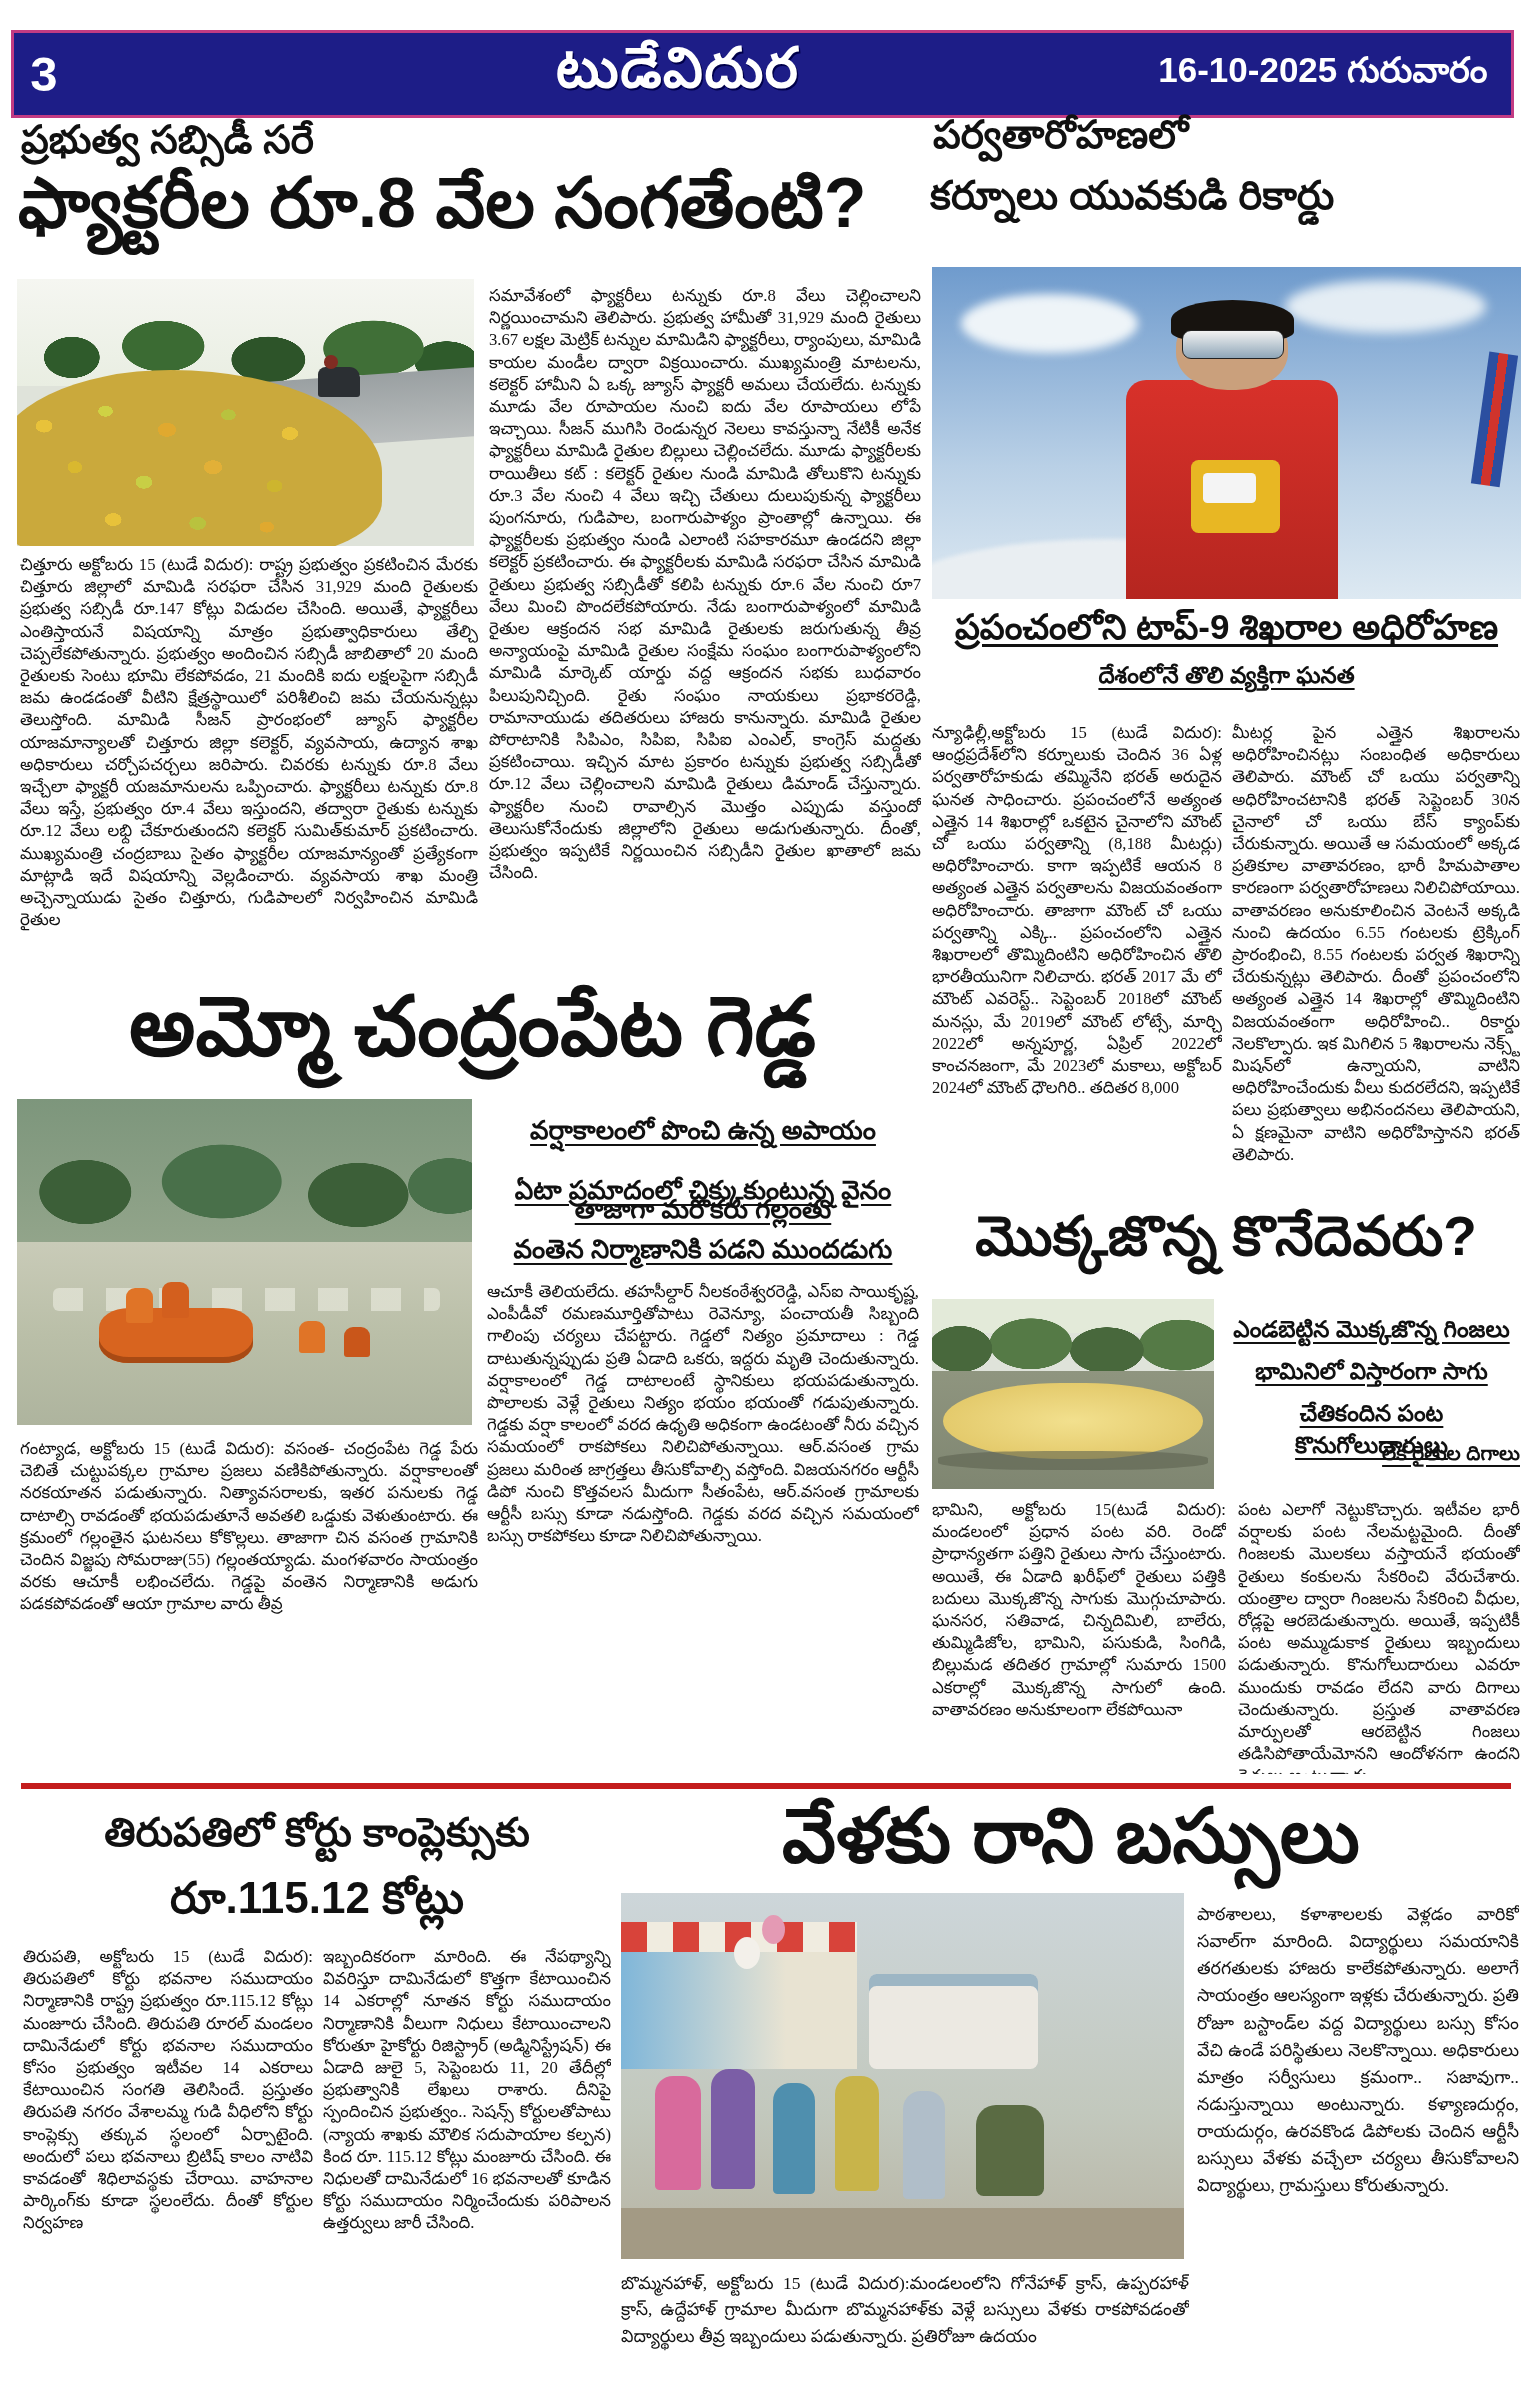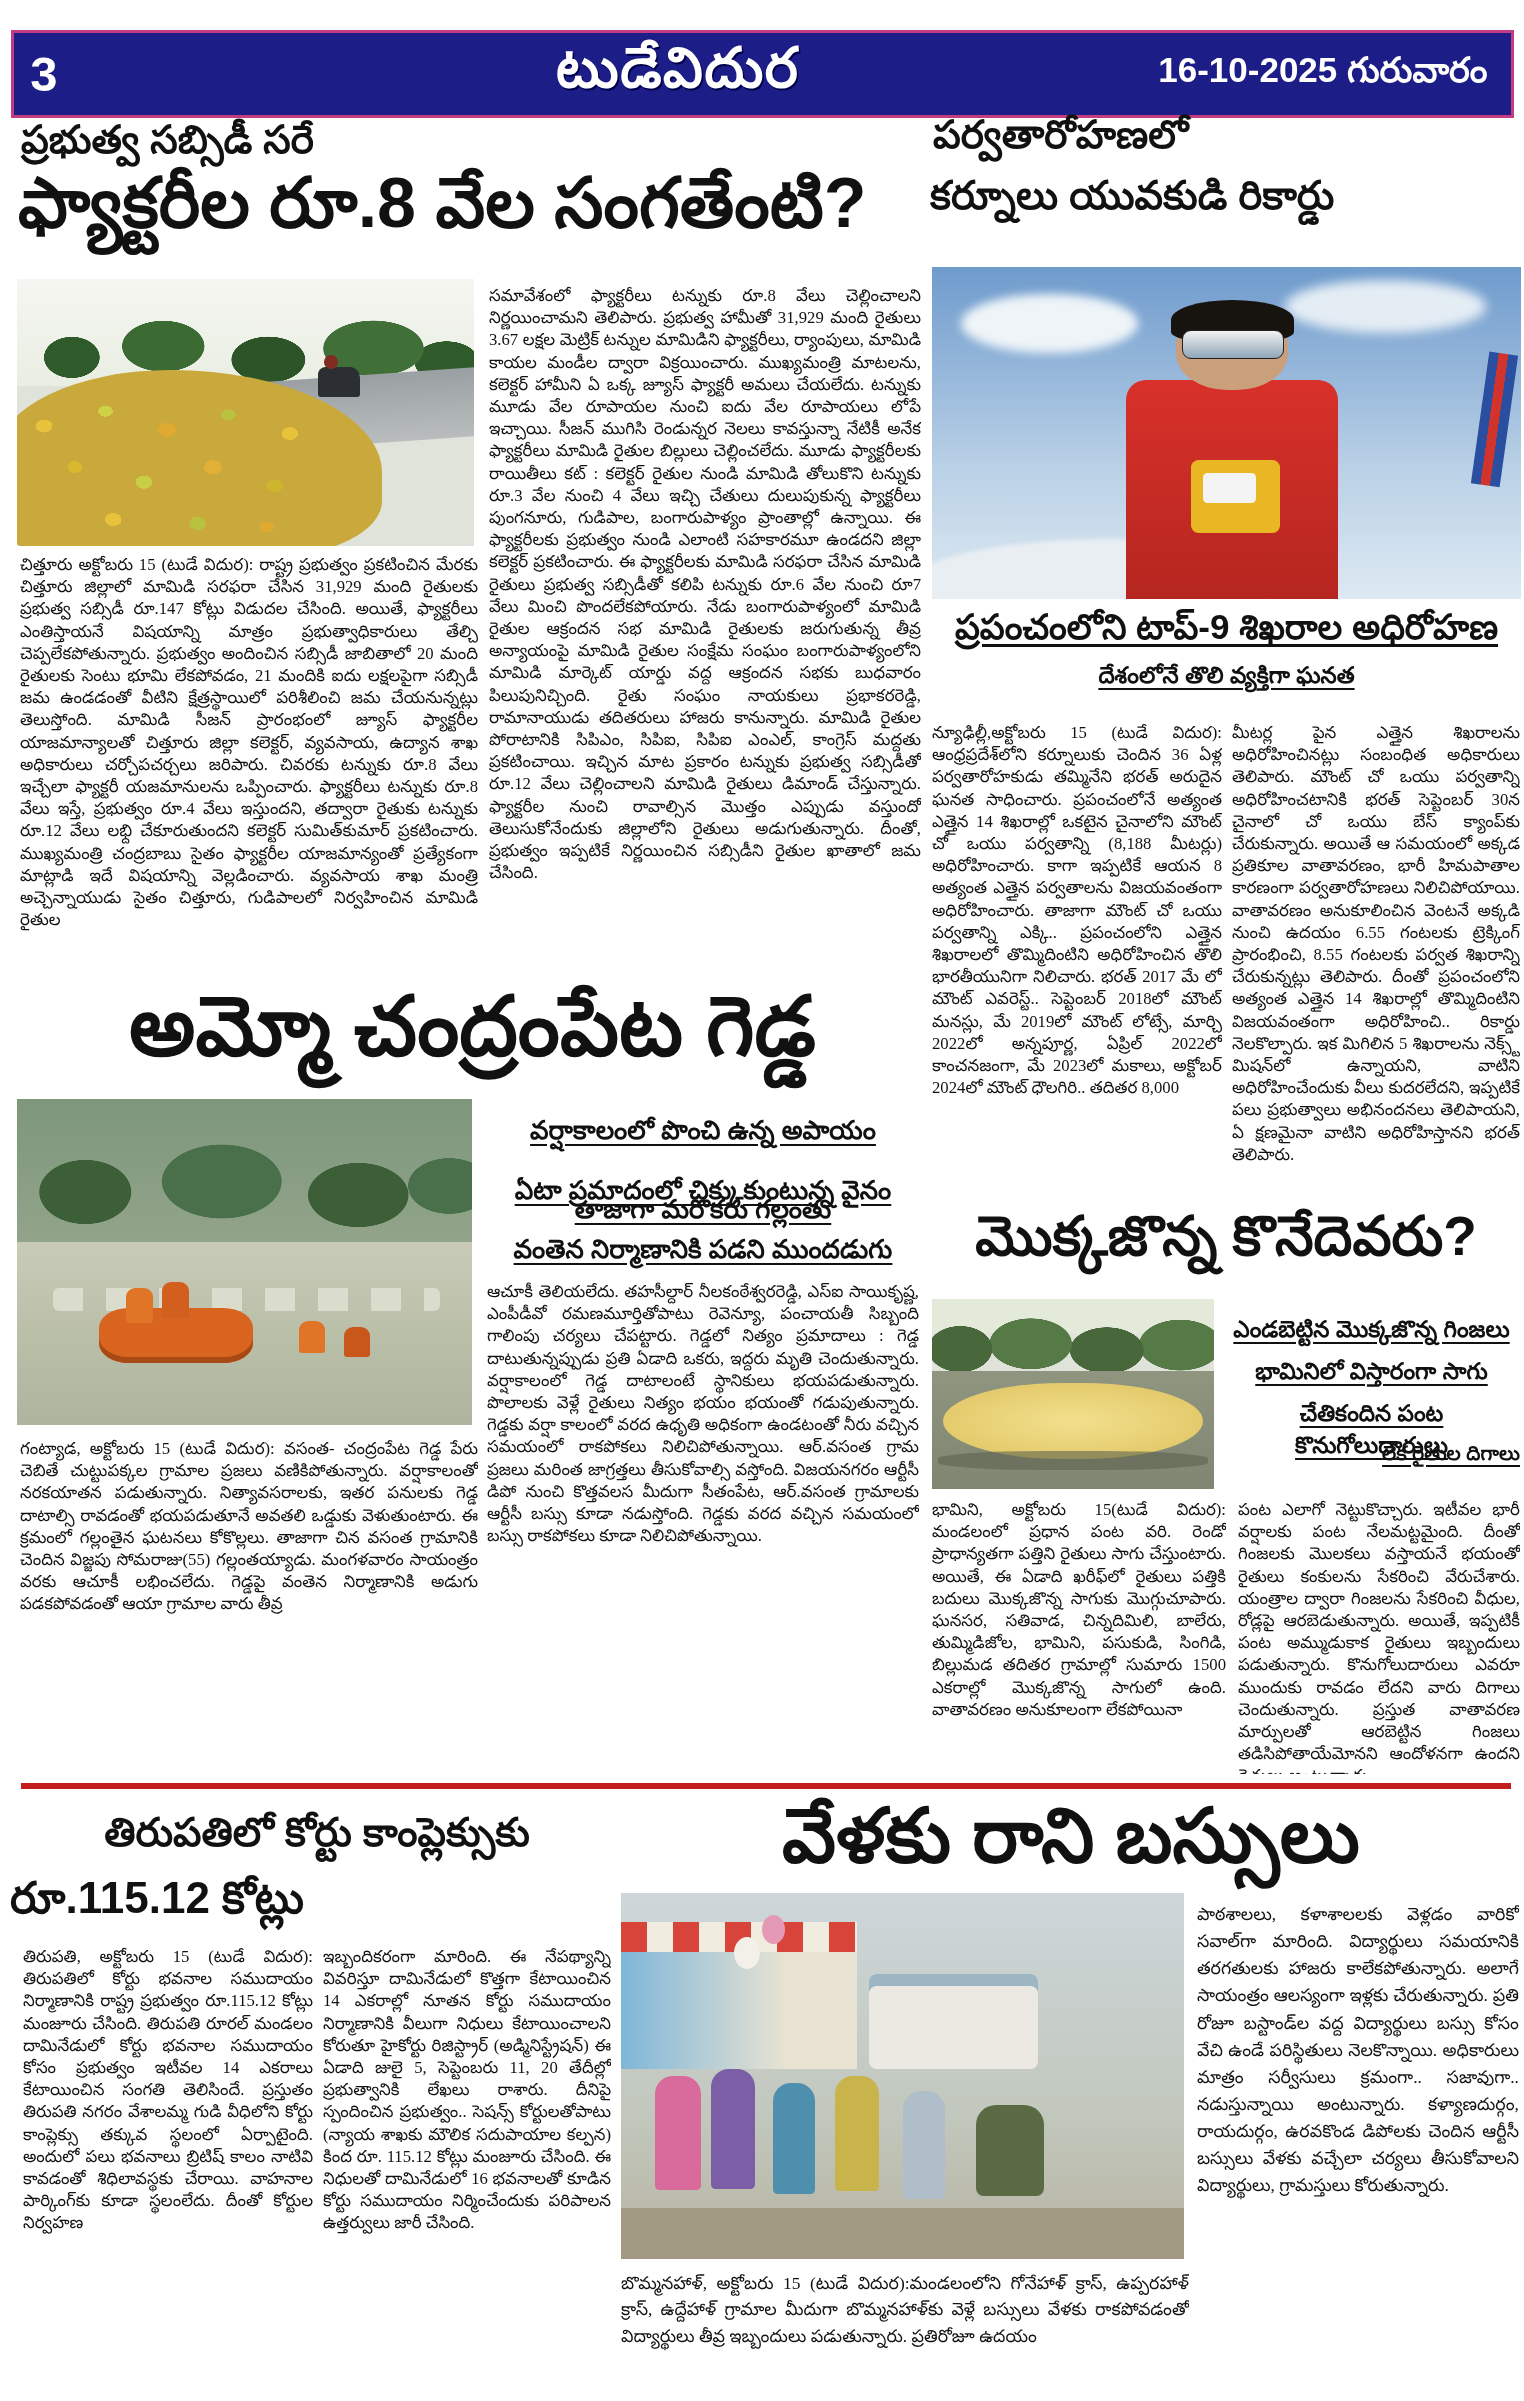--- a/index.html
+++ b/index.html
@@ -183,21 +183,21 @@
   <div class="abs subhead-line" style="left:1223px;top:1358px;width:297px;font-size:23px;">భామినిలో విస్తారంగా సాగు</div>
   <div class="abs subhead-line" style="left:1223px;top:1400px;width:297px;font-size:23px;">చేతికందిన పంట  కొనుగోలుదారులు</div>
   <div class="abs subhead-line" style="left:1223px;top:1442px;width:297px;font-size:20px;text-align:right;">లేక రైతుల దిగాలు</div>
 
   <div class="abs body-col" style="left:932px;top:1499px;width:294px;height:275px;">భామిని, అక్టోబరు 15(టుడే విదుర): మండలంలో ప్రధాన పంట వరి. రెండో ప్రాధాన్యతగా పత్తిని రైతులు సాగు చేస్తుంటారు. అయితే, ఈ ఏడాది ఖరీఫ్‌లో రైతులు పత్తికి బదులు మొక్కజొన్న సాగుకు మొగ్గుచూపారు. ఘనసర, సతివాడ, చిన్నదిమిలి, బాలేరు, తుమ్మిడిజోల, భామిని, పసుకుడి, సింగిడి, బిల్లుమడ తదితర గ్రామాల్లో సుమారు 1500 ఎకరాల్లో మొక్కజొన్న సాగులో ఉంది. వాతావరణం అనుకూలంగా లేకపోయినా</div>
   <div class="abs body-col" style="left:1238px;top:1499px;width:282px;height:275px;">పంట ఎలాగో నెట్టుకొచ్చారు. ఇటీవల భారీ వర్షాలకు పంట నేలమట్టమైంది. దీంతో గింజలకు మొలకలు వస్తాయనే భయంతో రైతులు కంకులను సేకరించి వేరుచేశారు. యంత్రాల ద్వారా గింజలను సేకరించి వీధుల, రోడ్లపై ఆరబెడుతున్నారు. అయితే, ఇప్పటికీ పంట అమ్ముడుకాక రైతులు ఇబ్బందులు పడుతున్నారు. కొనుగోలుదారులు ఎవరూ ముందుకు రావడం లేదని వారు దిగాలు చెందుతున్నారు. ప్రస్తుత వాతావరణ మార్పులతో ఆరబెట్టిన గింజలు తడిసిపోతాయేమోనని ఆందోళనగా ఉందని రైతులు అంటున్నారు.</div>
 
   <div class="red-rule"></div>
 
   <div class="abs headline" style="left:23px;top:1812px;width:588px;font-size:40px;text-align:center;">తిరుపతిలో కోర్టు కాంప్లెక్సుకు</div>
-  <div class="abs headline" style="left:10px;top:1876px;width:588px;font-size:44px;">రూ.115.12 కోట్లు</div>
+  <div class="abs headline" style="left:23px;top:1876px;width:588px;font-size:44px;text-align:center;">రూ.115.12 కోట్లు</div>
 
   <div class="abs body-col" style="left:23px;top:1946px;width:290px;height:449px;">తిరుపతి, అక్టోబరు 15  (టుడే విదుర): తిరుపతిలో కోర్టు భవనాల సముదాయం నిర్మాణానికి రాష్ట్ర ప్రభుత్వం రూ.115.12 కోట్లు మంజూరు చేసింది. తిరుపతి రూరల్ మండలం దామినేడులో కోర్టు భవనాల సముదాయం కోసం ప్రభుత్వం ఇటీవల 14 ఎకరాలు కేటాయించిన సంగతి తెలిసిందే. ప్రస్తుతం తిరుపతి నగరం వేశాలమ్మ గుడి వీధిలోని కోర్టు కాంప్లెక్సు తక్కువ స్థలంలో ఏర్పాటైంది. అందులో పలు భవనాలు బ్రిటిష్ కాలం నాటివి కావడంతో శిధిలావస్థకు చేరాయి. వాహనాల పార్కింగ్‌కు కూడా స్థలంలేదు. దీంతో కోర్టుల నిర్వహణ</div>
   <div class="abs body-col" style="left:323px;top:1946px;width:288px;height:449px;">ఇబ్బందికరంగా మారింది. ఈ నేపథ్యాన్ని వివరిస్తూ దామినేడులో కొత్తగా కేటాయించిన 14 ఎకరాల్లో నూతన కోర్టు సముదాయం నిర్మాణానికి వీలుగా నిధులు కేటాయించాలని కోరుతూ హైకోర్టు రిజిస్ట్రార్ (అడ్మినిస్ట్రేషన్) ఈ ఏడాది జులై 5, సెప్టెంబరు 11, 20 తేదీల్లో ప్రభుత్వానికి లేఖలు రాశారు. దీనిపై స్పందించిన ప్రభుత్వం.. సెషన్స్ కోర్టులతోపాటు (న్యాయ శాఖకు మౌలిక సదుపాయాల కల్పన) కింద రూ. 115.12 కోట్లు మంజూరు చేసింది. ఈ నిధులతో దామినేడులో 16 భవనాలతో కూడిన కోర్టు సముదాయం నిర్మించేందుకు పరిపాలన ఉత్తర్వులు జారీ చేసింది.</div>
 
   <div class="abs headline" style="left:622px;top:1797px;width:898px;font-size:76px;text-align:center;">వేళకు రాని బస్సులు</div>
 
   <div class="photo" style="left:621px;top:1893px;width:563px;height:366px;">
     <div class="ph-layer bus-bg"></div>
     <div class="ph-layer bus-shop"></div>
     <div class="ph-layer bus-awning"></div>

